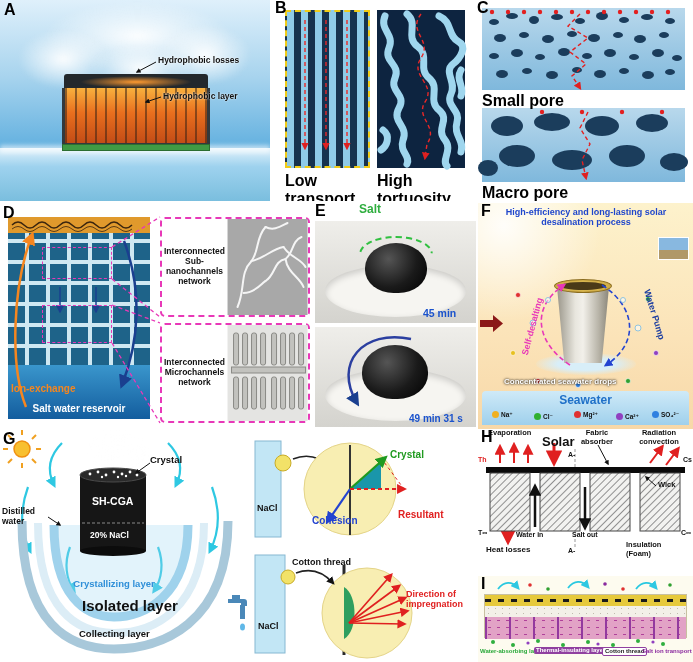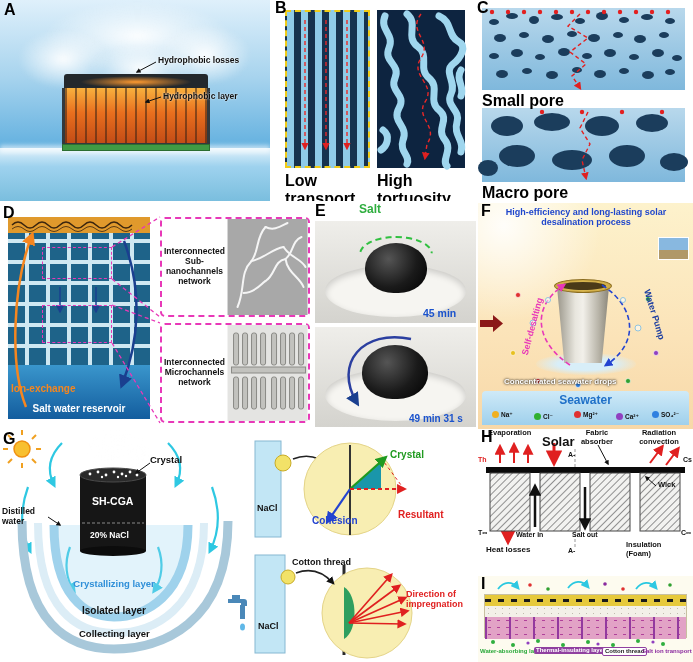--- a/index.html
+++ b/index.html
@@ -393,21 +393,21 @@
         <line x1="349" y1="194" x2="405" y2="169" marker-end="url(#mr)"></line>
         <line x1="349" y1="194" x2="407" y2="182" marker-end="url(#mr)"></line>
         <line x1="349" y1="194" x2="404" y2="195" marker-end="url(#mr)"></line>
       </g>
     </svg>
     <div class="lbl" style="left:150px;top:26px;font-size:9.5px">Crystal</div>
     <div class="lbl" style="left:92px;top:66px;font-size:10.5px;color:#fff">SH-CGA</div>
     <div class="lbl" style="left:90px;top:102px;font-size:8.5px;color:#fff">20% NaCl</div>
     <div class="lbl" style="left:2px;top:78px;width:46px;font-size:8.5px">Distilled water</div>
     <div class="lbl" style="left:70px;top:150px;width:88px;font-size:9.5px;color:#2f8fd8;text-align:center">Crystallizing layer</div>
-    <div class="lbl" style="left:82px;top:176px;font-size:10px">Isolated layer</div>
+    <div class="lbl" style="left:82px;top:168px;font-size:15px">Isolated layer</div>
     <div class="lbl" style="left:79px;top:200px;font-size:9.5px">Collecting layer</div>
     <div class="lbl" style="left:257px;top:74px;font-size:9px">NaCl</div>
     <div class="lbl" style="left:390px;top:20px;font-size:10px;color:#1f9a1f">Crystal</div>
     <div class="lbl" style="left:312px;top:86px;font-size:10px;color:#2343d0">Cohesion</div>
     <div class="lbl" style="left:398px;top:80px;font-size:10px;color:#e02020">Resultant</div>
     <div class="lbl" style="left:292px;top:128px;font-size:9px">Cotton thread</div>
     <div class="lbl" style="left:258px;top:192px;font-size:9px">NaCl</div>
     <div class="lbl" style="left:406px;top:160px;width:70px;font-size:9px;color:#e02020">Direction of impregnation</div>
   </div>
 

